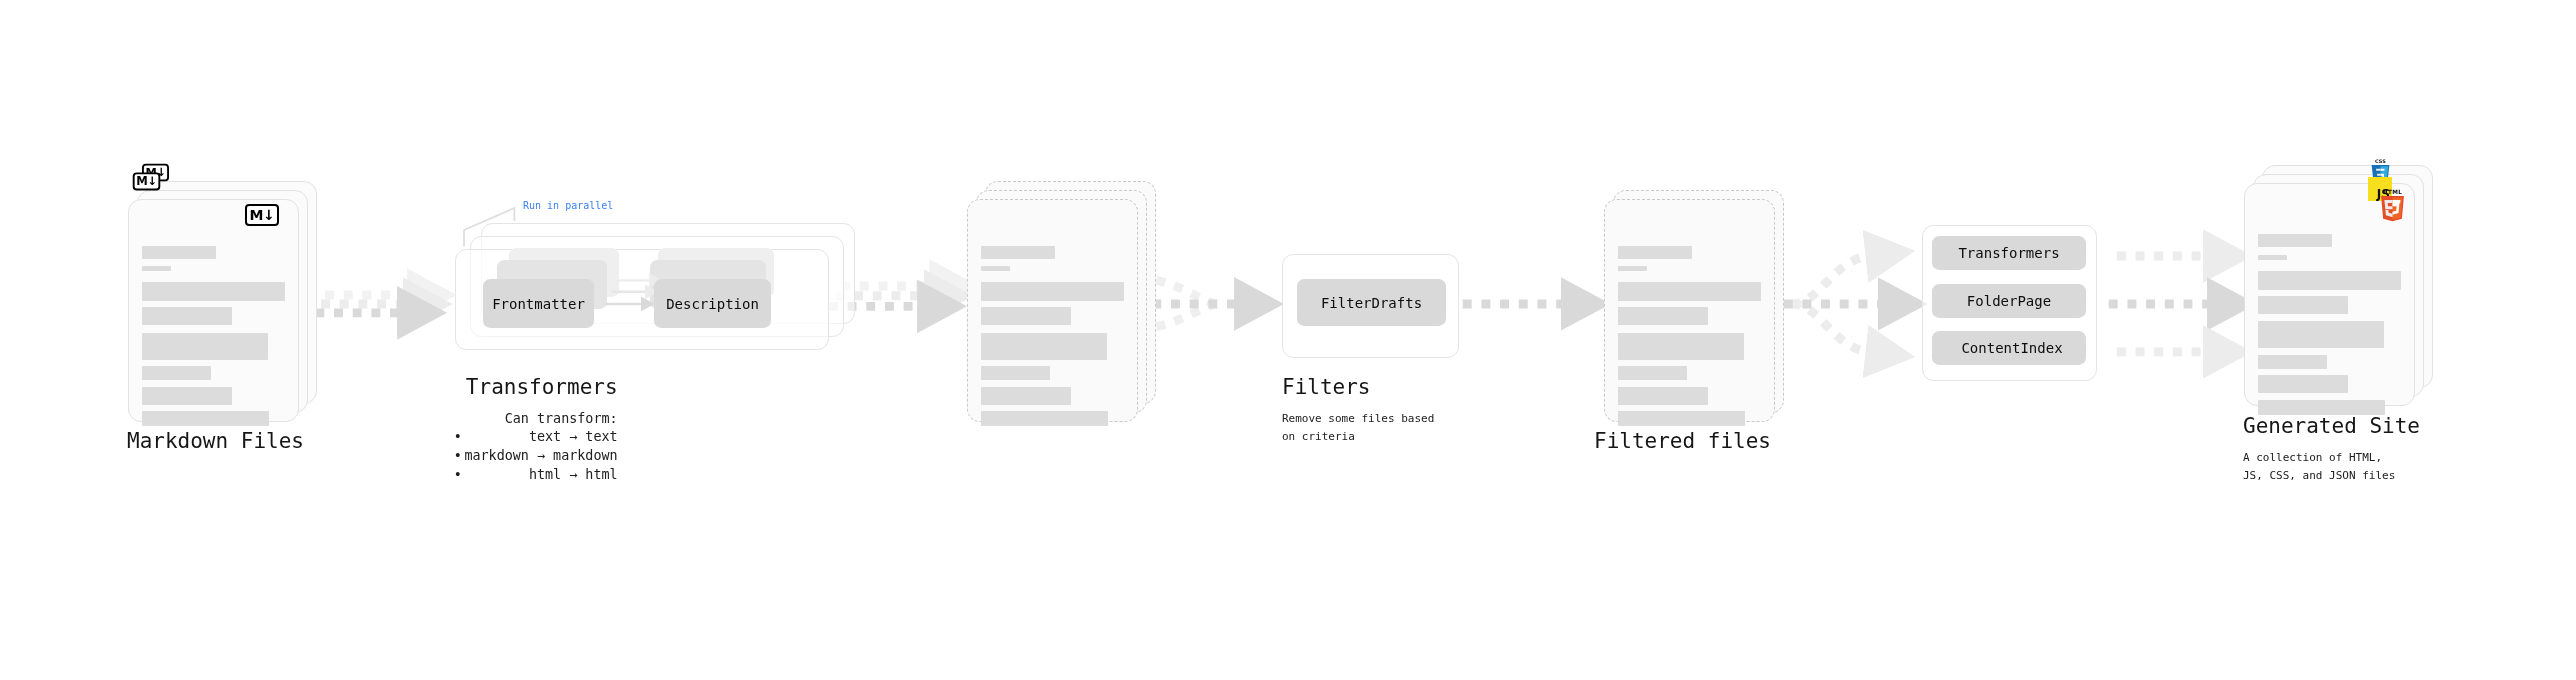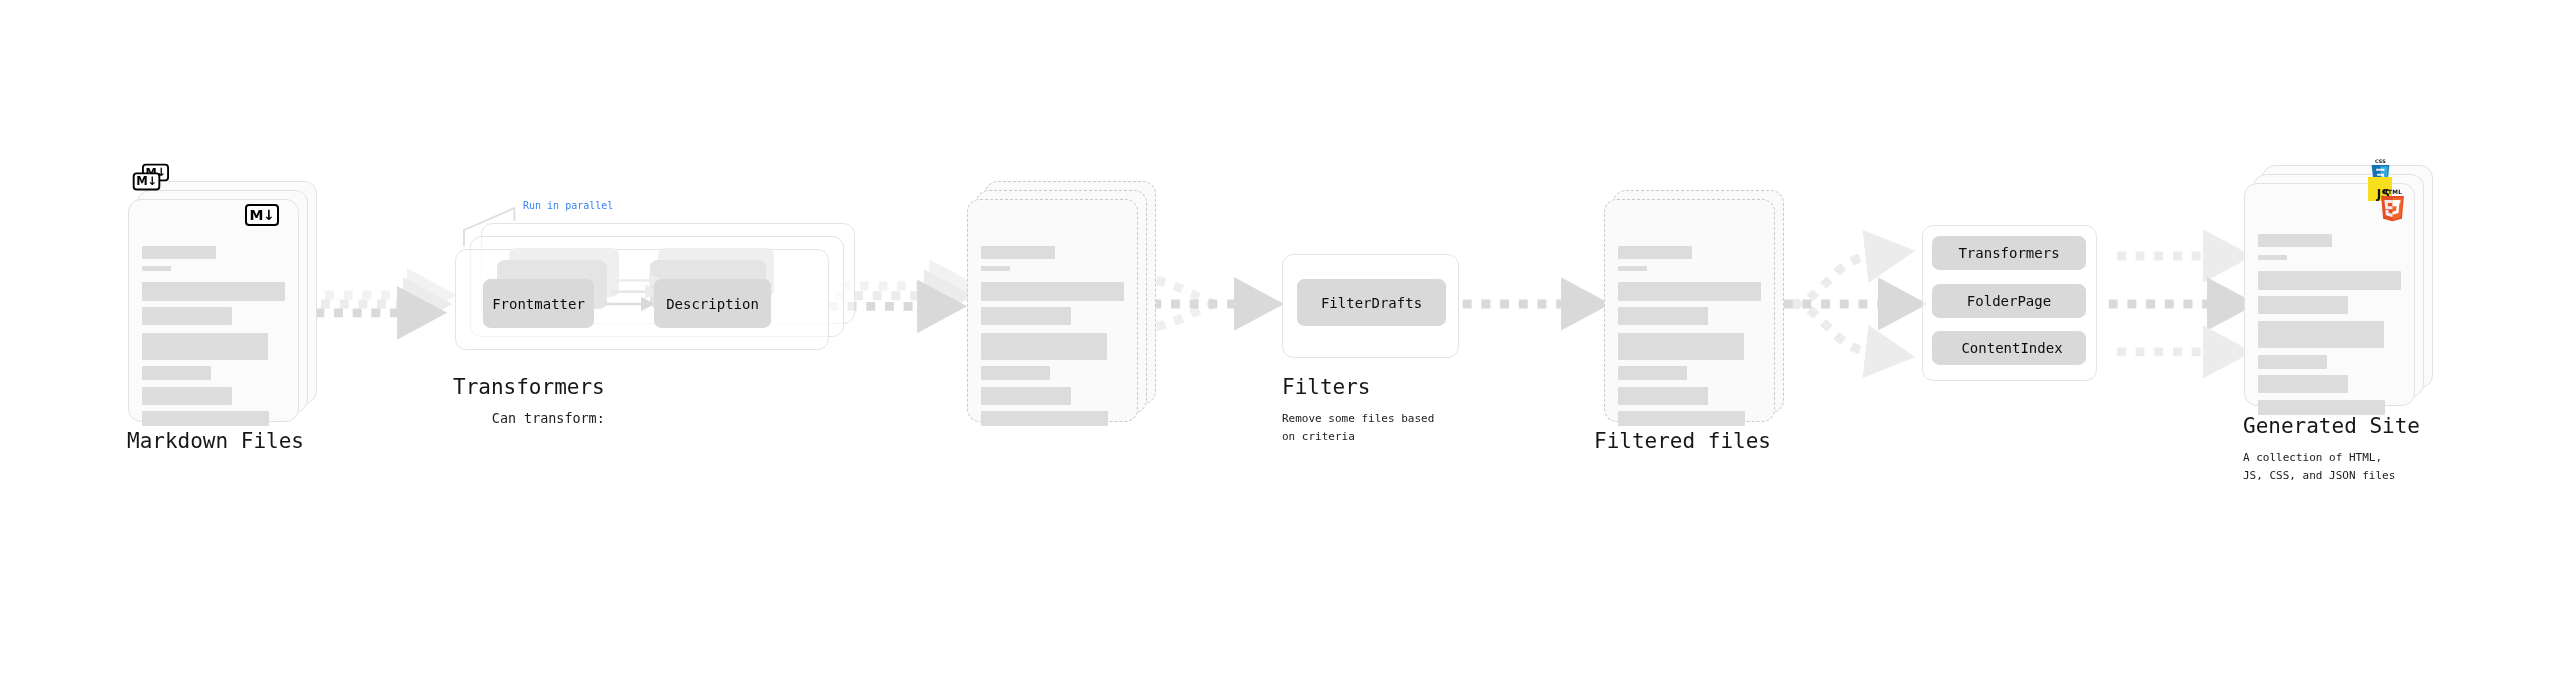--- a/index.html
+++ b/index.html
@@ -273,20 +273,25 @@
   <div class="pill" style="left:654px; top:279px; width:117px; height:49px; z-index:6;">Description</div>
 
   <svg class="abovelay" viewBox="0 0 3170 838">
     <path d="M571,303 L571,283 L633,256 L633,272" fill="none" stroke="#dedede" stroke-width="2.2" stroke-linejoin="miter"></path>
   </svg>
   <div class="parallel-label" style="left:523px; top:200px; z-index:21;">Run in parallel</div>
 
   <div class="caption" style="left:453px; top:375px;text-align:right;">
     <div class="caption-title">Transformers</div>
     <div class="caption-sub-head">Can transform:</div>
+    <ul class="bullets">
+      <li>text → text</li>
+      <li>markdown → markdown</li>
+      <li>html → html</li>
+    </ul>
   </div>
 
   <div class="card-stack" style="left:967px; top:199px;">
     <div class="doc-card dashed l2"></div>
     <div class="doc-card dashed l1"></div>
     <div class="doc-card dashed l0">
       <div class="doc-lines">
         <div class="ln" style="width:52%;height:13px;margin-top:19.5px;"></div>
         <div class="ln" style="width:20%;height:5.7px;margin-top:7.3px;"></div>
         <div class="ln" style="width:100%;height:18.7px;margin-top:10.6px;"></div>

